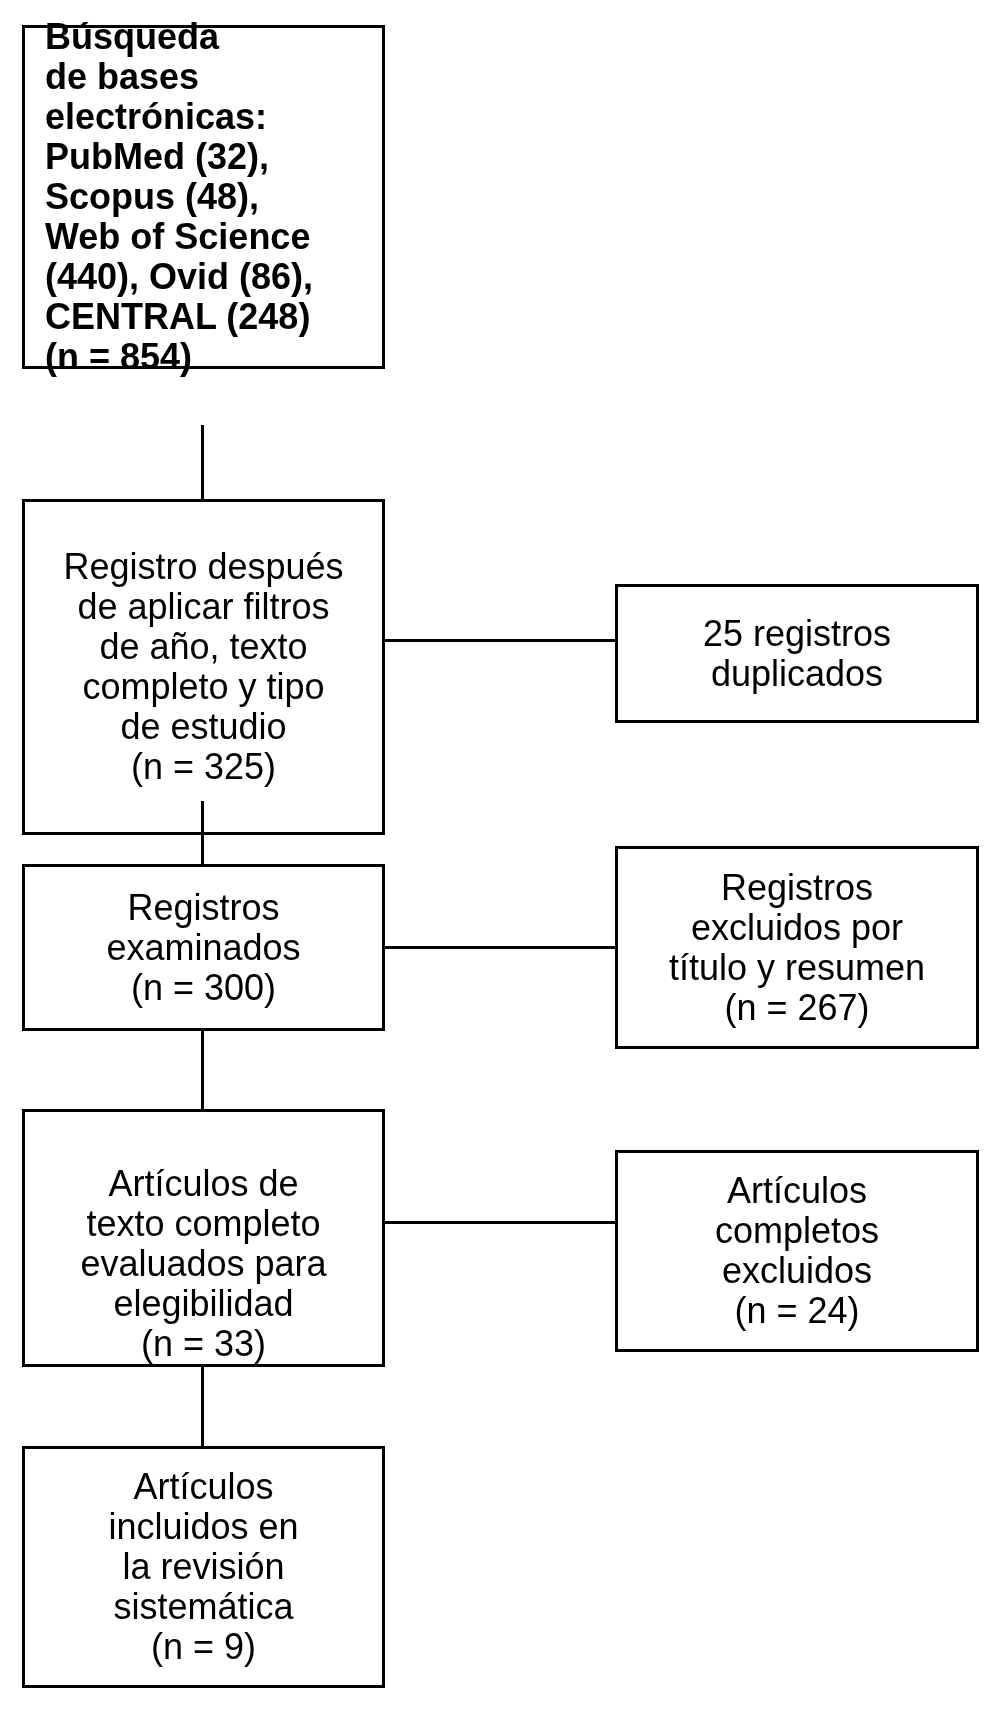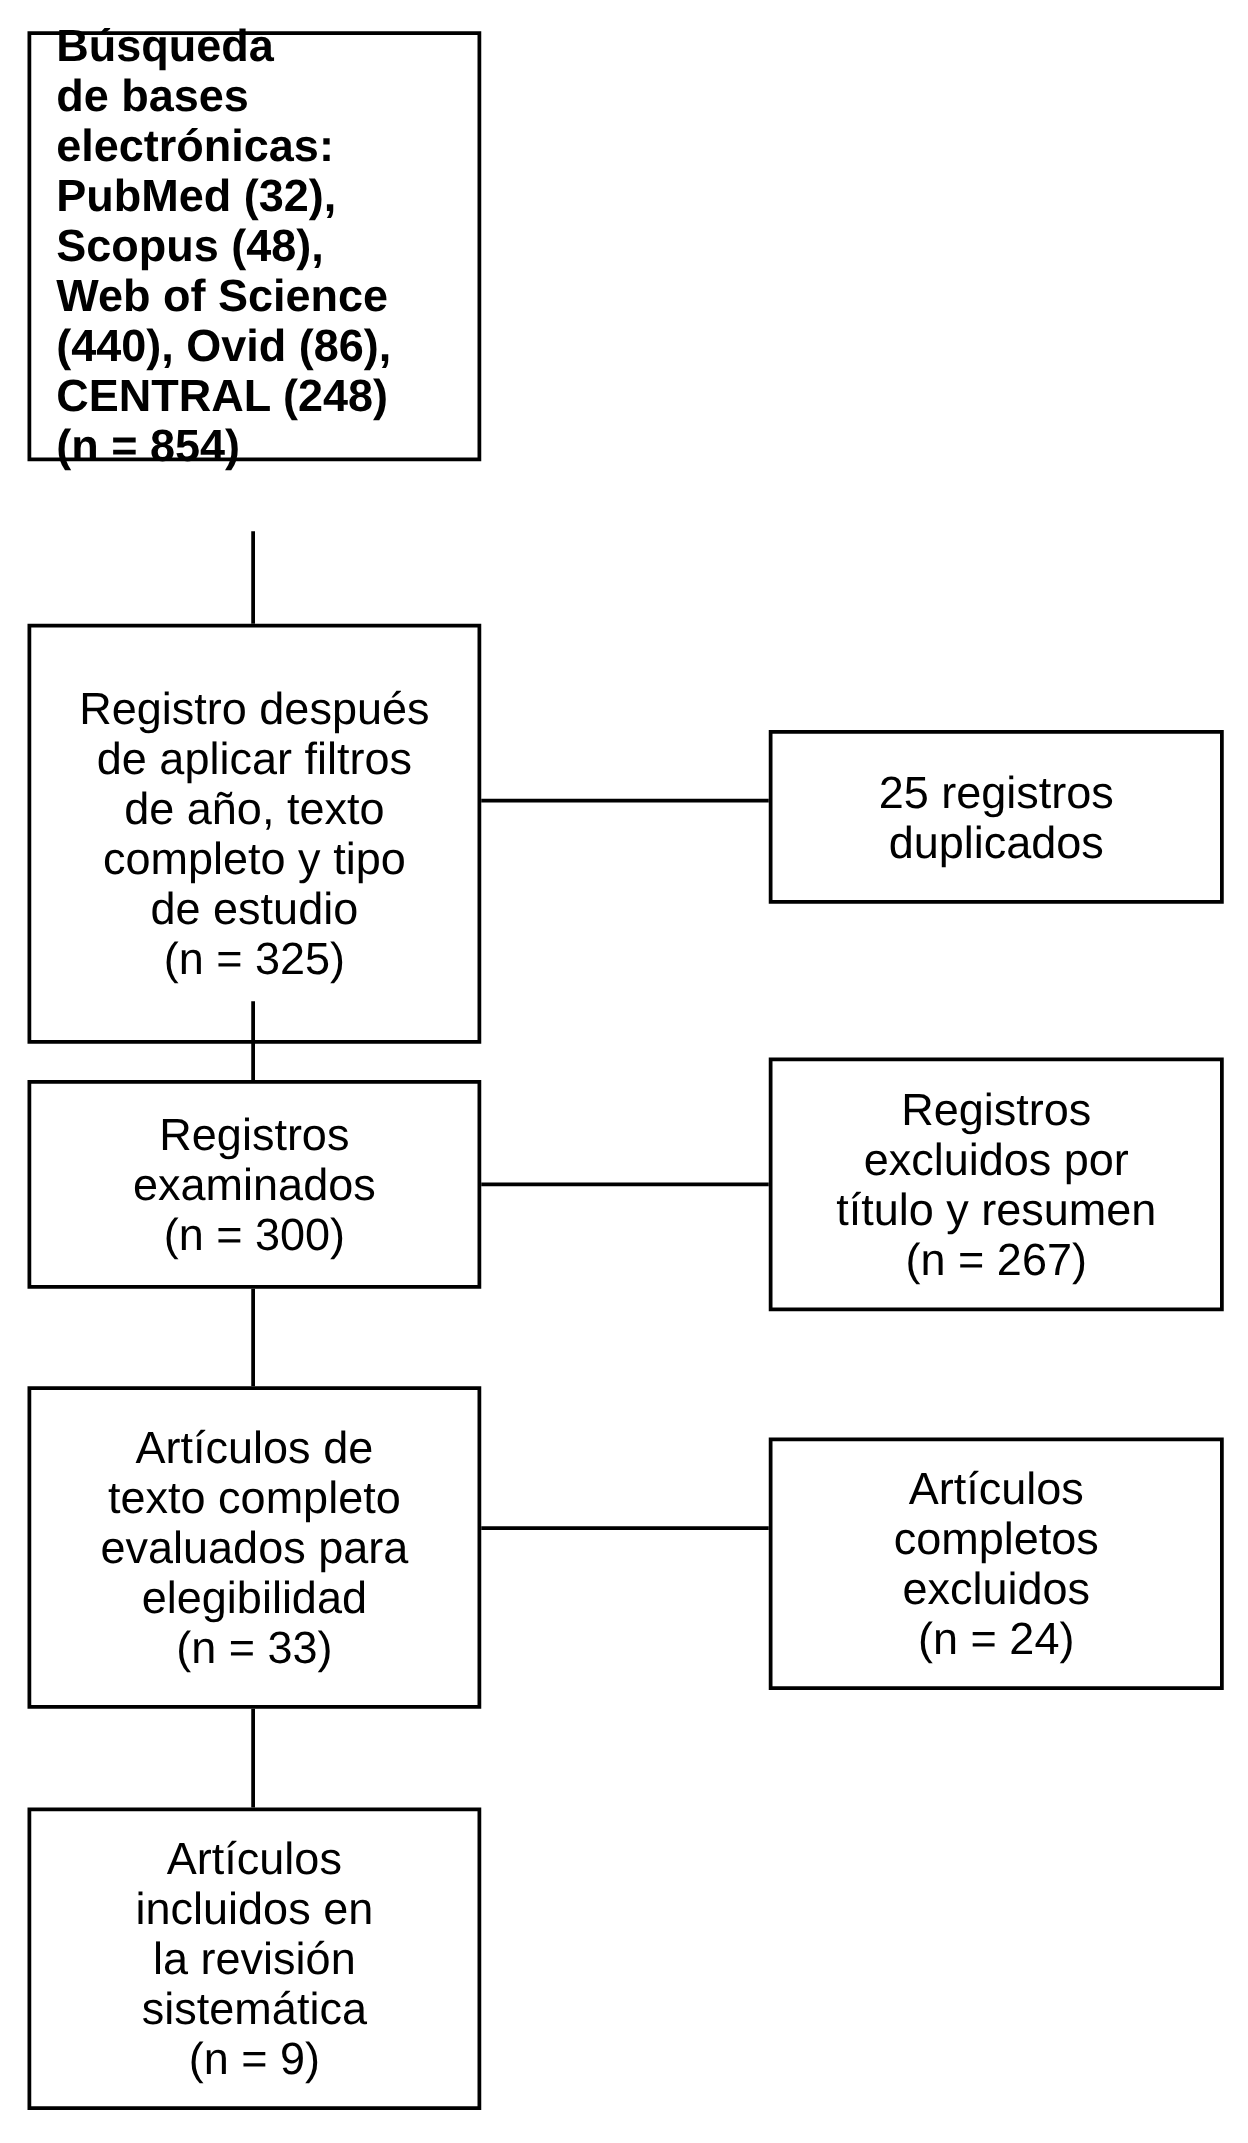--- a/index.html
+++ b/index.html
@@ -36,21 +36,21 @@
 
   .connector {
     position: absolute;
     background: #000000;
   }
 
   
   .b-search   { left: 22px;  top: 25px;   width: 363px; height: 344px; font-weight: bold; }
   .b-filtered { left: 22px;  top: 499px;  width: 363px; height: 336px; }
   .b-screened { left: 22px;  top: 864px;  width: 363px; height: 167px; }
-  .b-fulltext { left: 22px;  top: 1109px; width: 363px; height: 258px; }
+  .b-fulltext { left: 22px;  top: 1109px; width: 363px; height: 258px; align-items: flex-end; }
   .b-included { left: 22px;  top: 1446px; width: 363px; height: 242px; }
 
   
   .b-duplicates { left: 615px; top: 567px;  width: 364px; height: 139px; margin-top: 17px; }
   .b-excl-title { left: 615px; top: 846px;  width: 364px; height: 203px; }
   .b-excl-full  { left: 615px; top: 1150px; width: 364px; height: 202px; }
 
   
   .v1 { left: 201px; top: 425px;  width: 3px; height: 74px; }
   .v2 { left: 201px; top: 801px;  width: 3px; height: 63px; }

